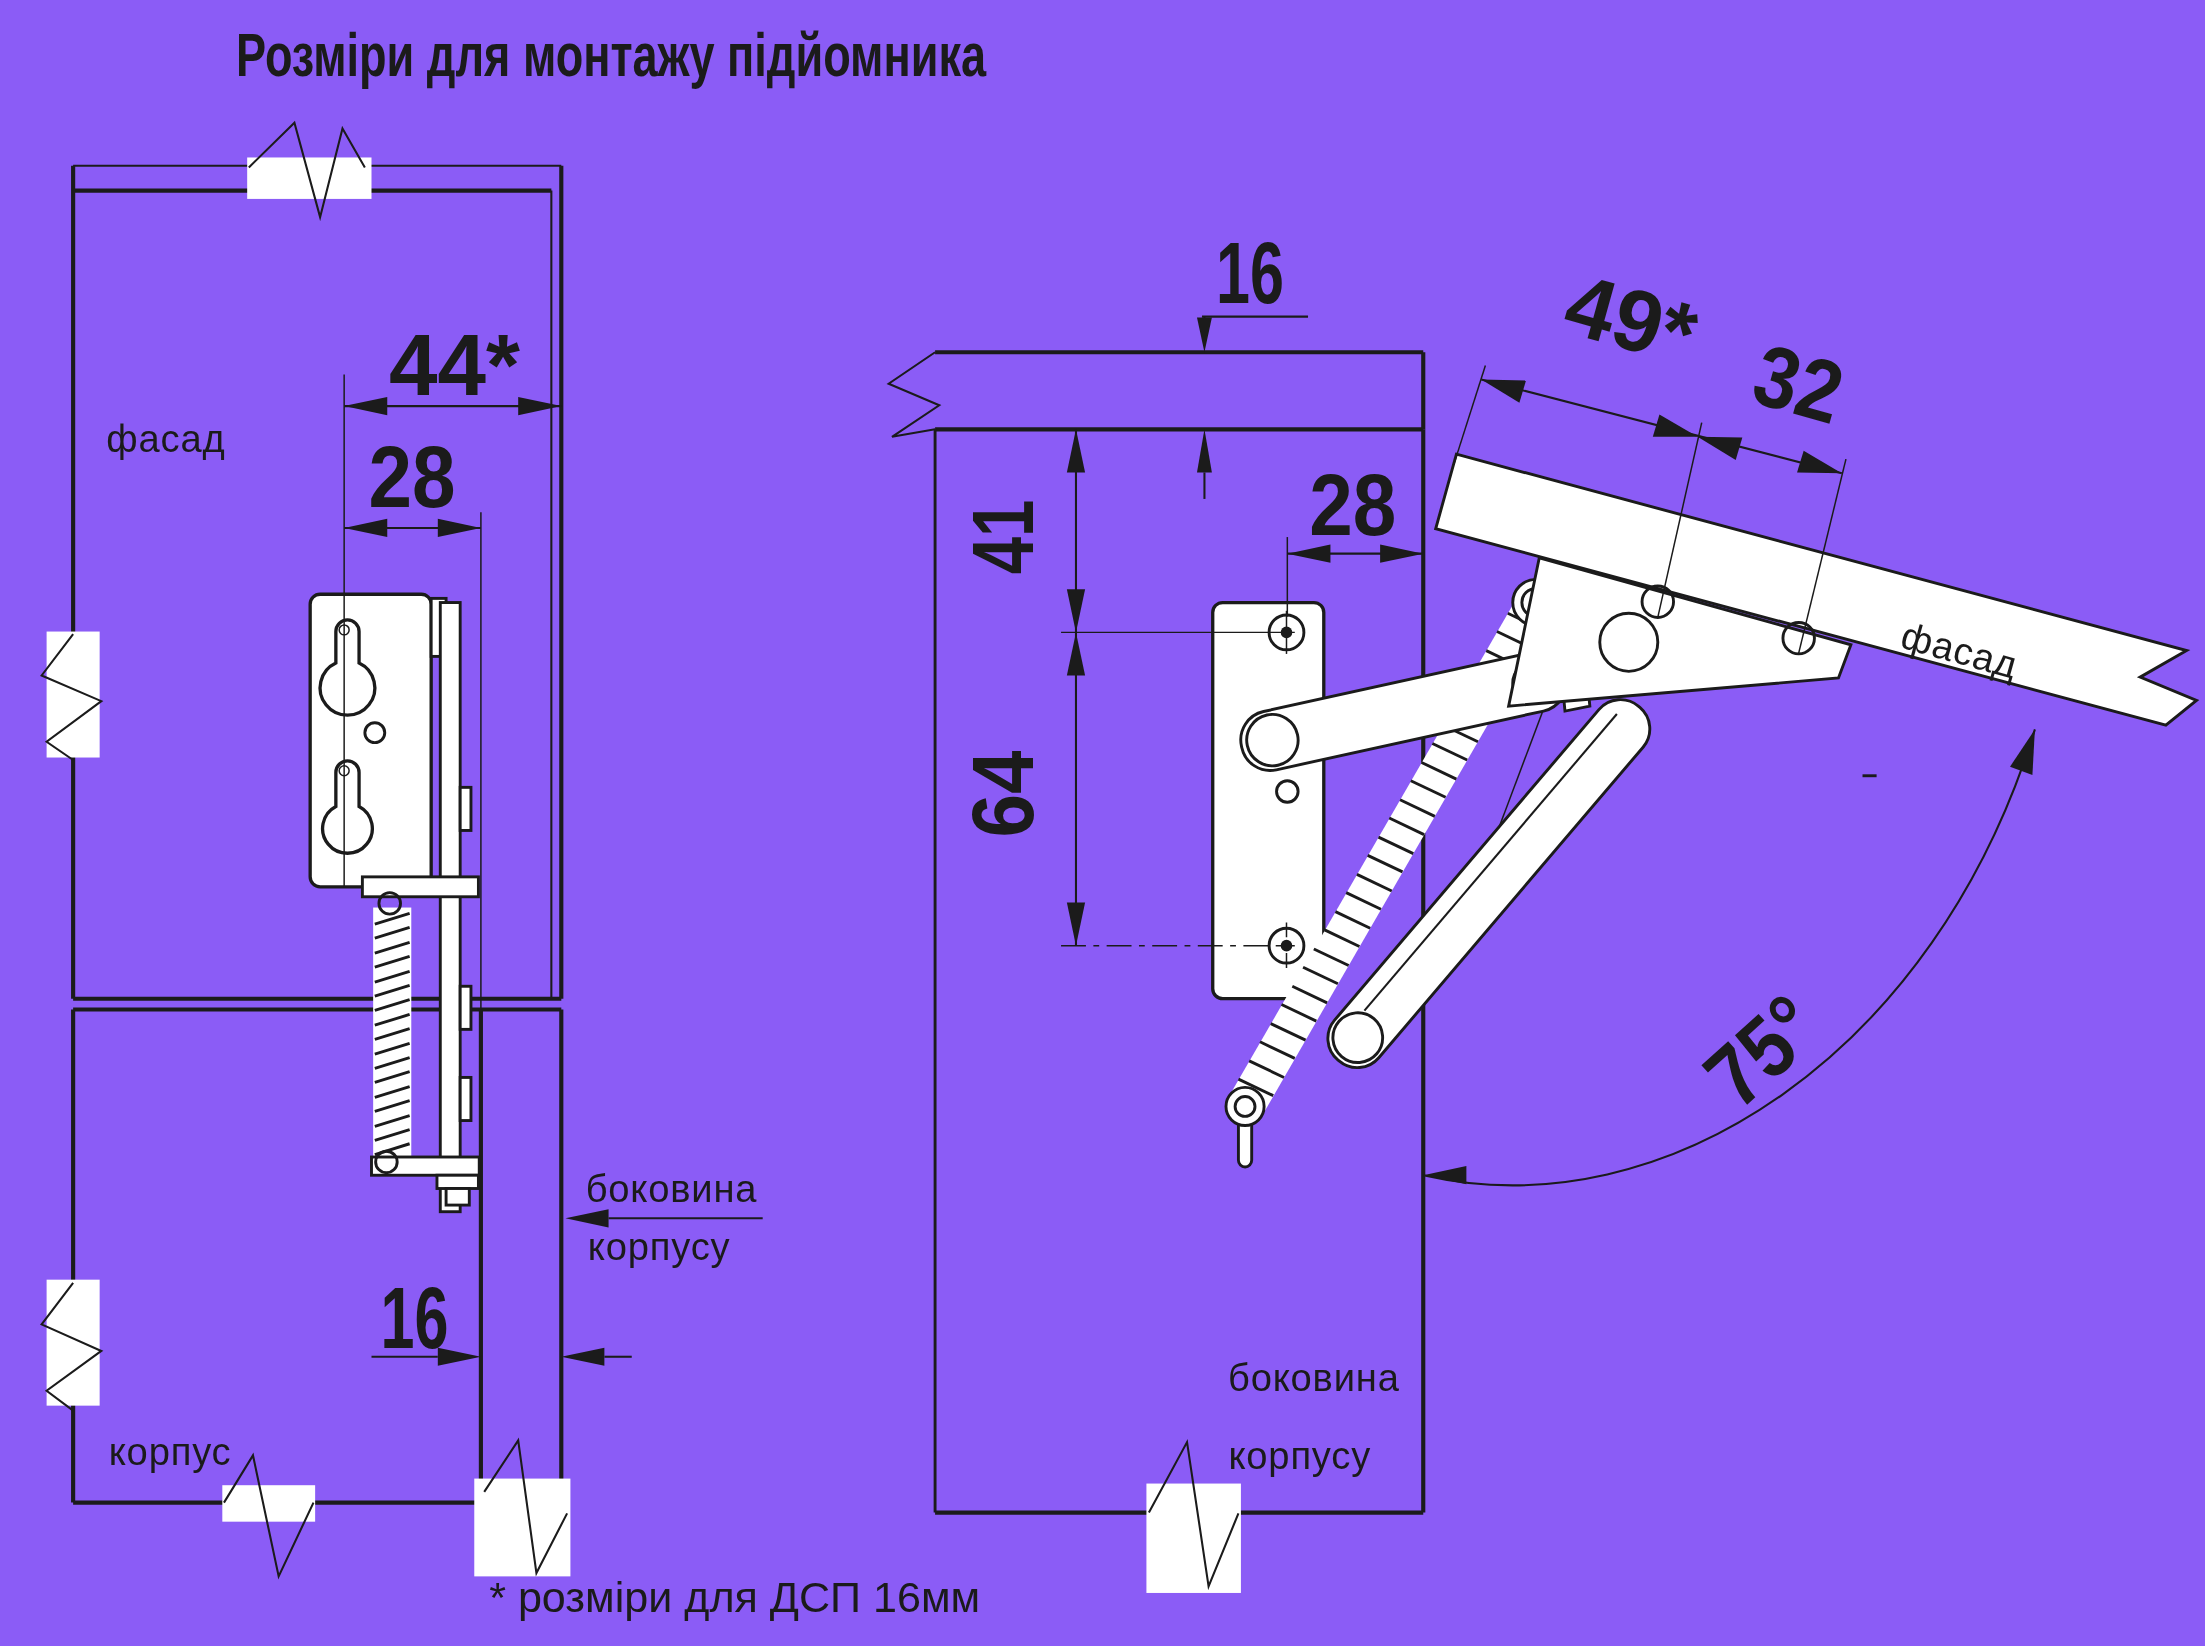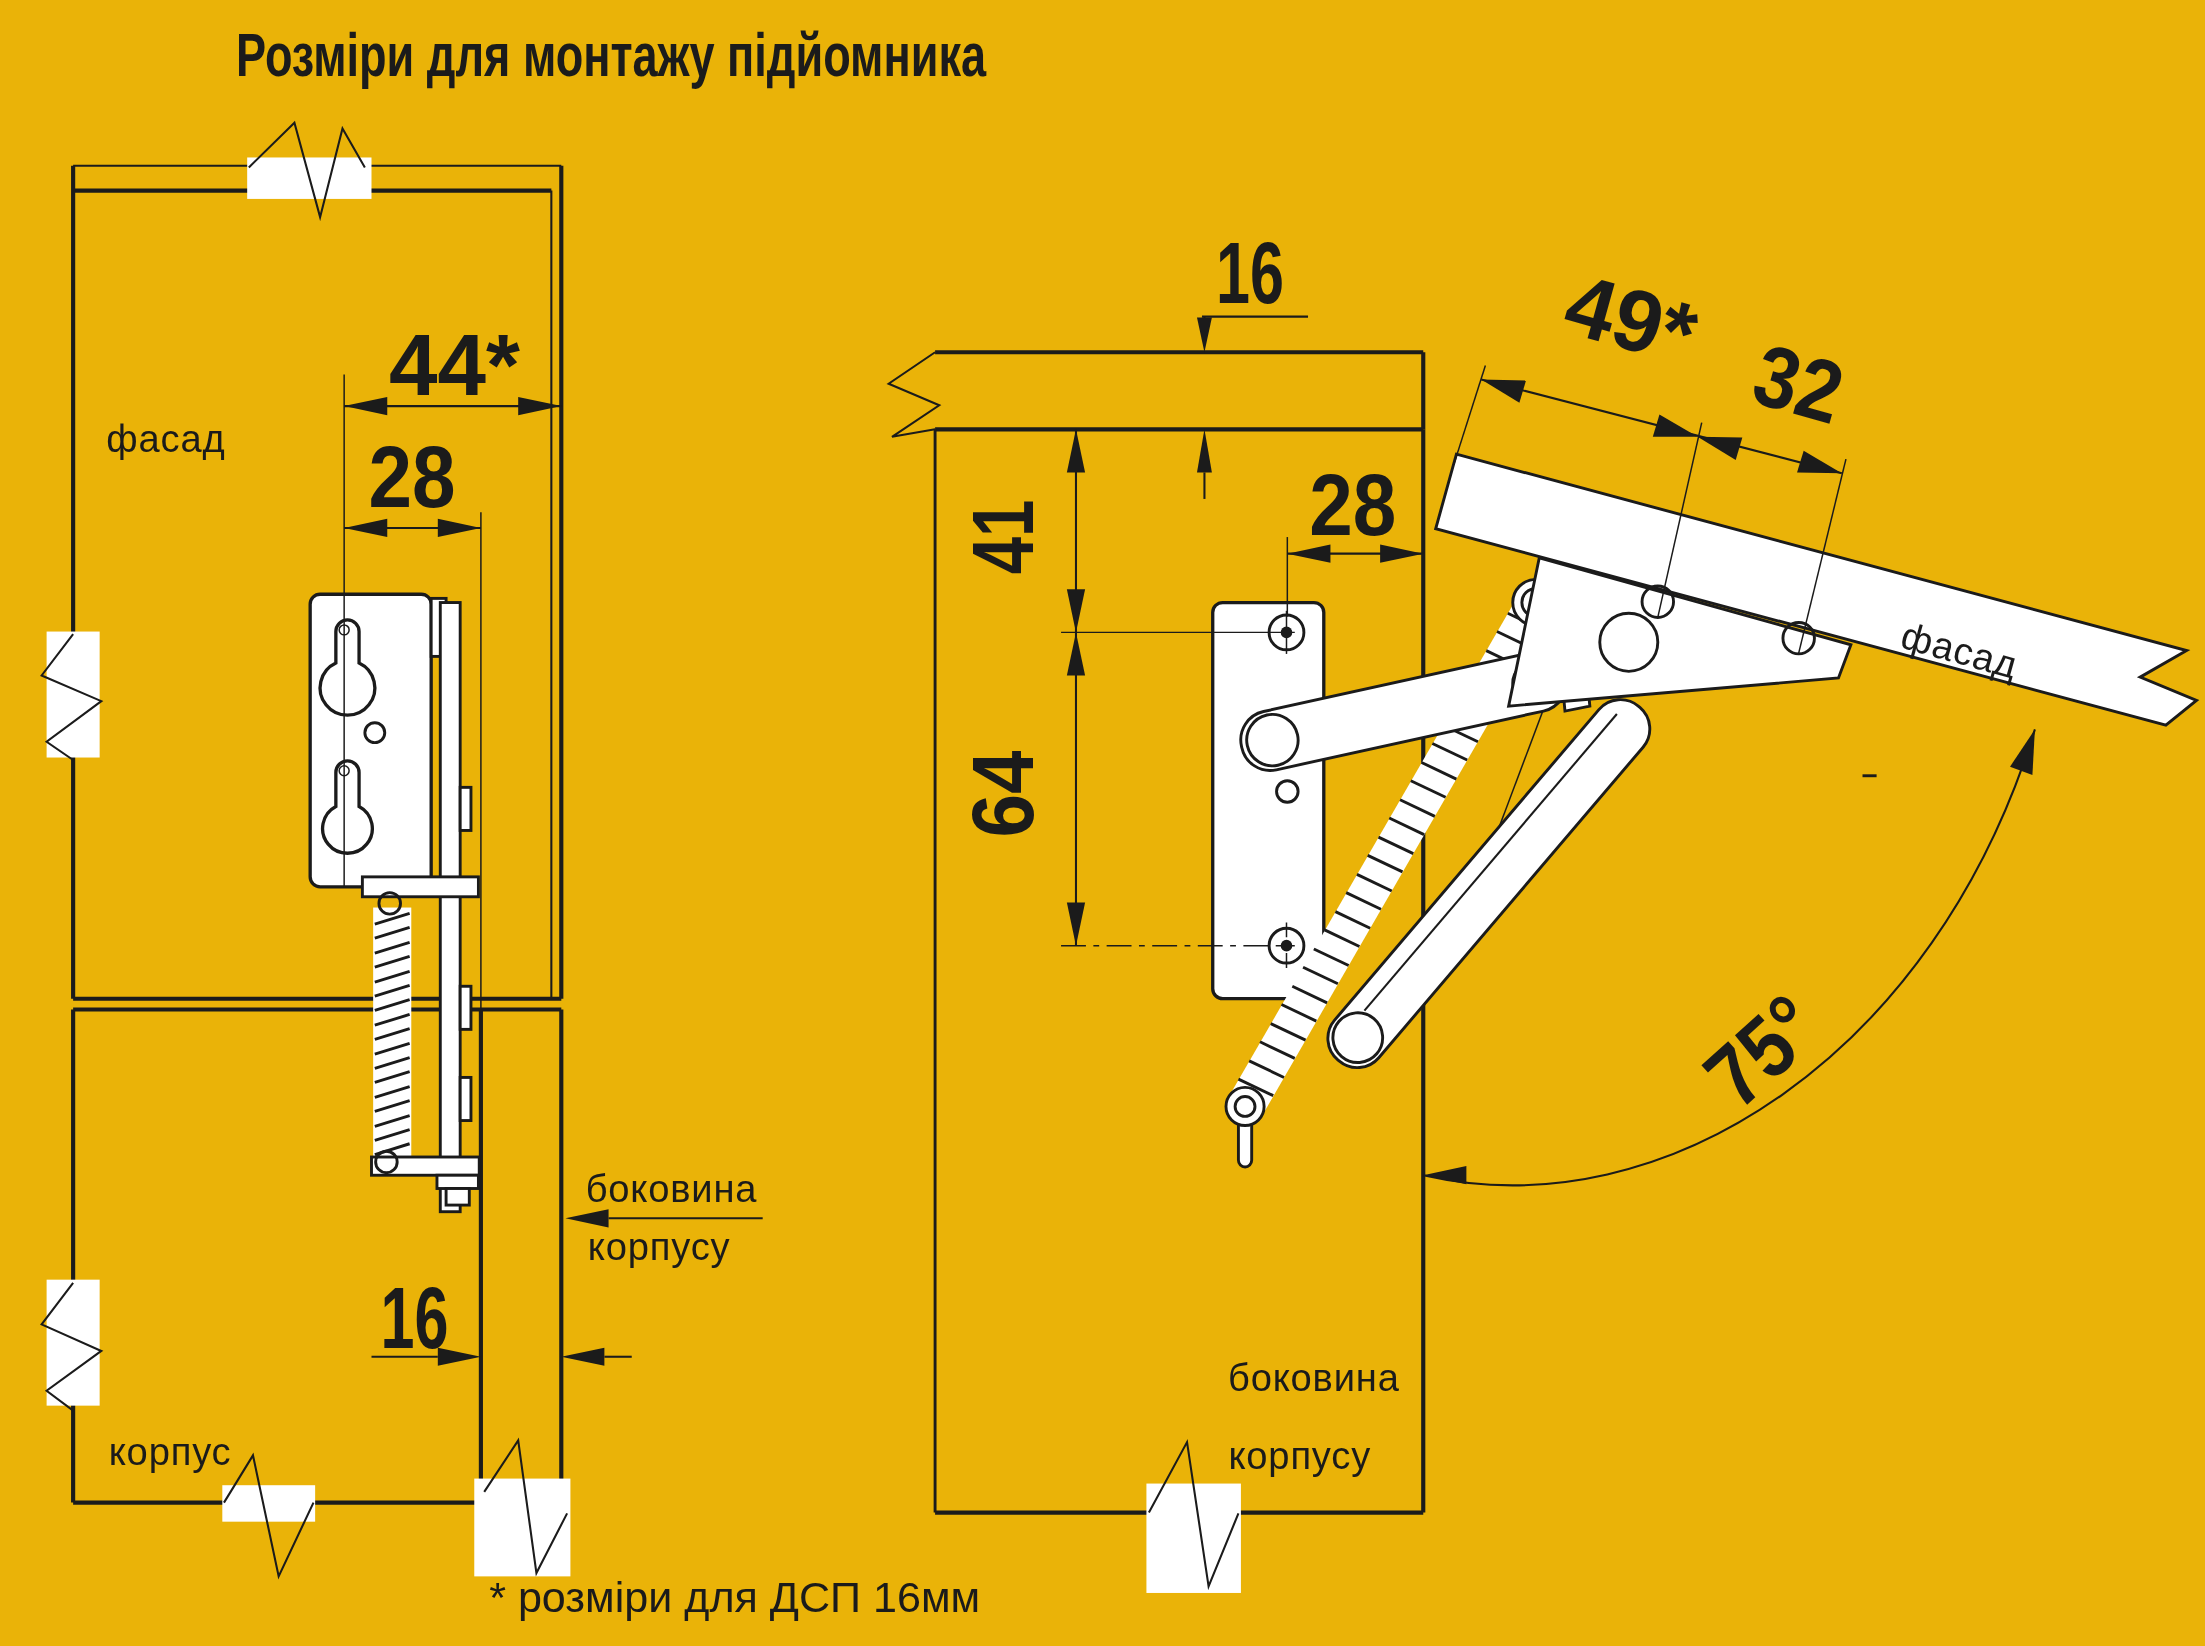--- a/index.html
+++ b/index.html
@@ -1,16 +1,16 @@
 <!DOCTYPE html>
 <html style="font-size:13.3px"><head>
 <meta charset="utf-8">
 <style>
   html,body{margin:0;padding:0;background:#ffffff;}
-  .stage{width:2205px;height:1646px;position:relative;background:#eab308;overflow:hidden;}
+  .stage{width:2205px;height:1646px;position:relative;background:#8b5cf6;overflow:hidden;}
   svg{display:block;}
   text{font-family:"Liberation Sans","DejaVu Sans",sans-serif;fill:#1b1b1b;}
   .dimnum{font-size:105px;font-weight:600;}
   .lbl{font-size:46px;font-weight:400;letter-spacing:1px;}
   .title{font-size:74px;font-weight:600;}
   .note{font-size:52px;font-weight:400;}
   .thick{stroke:#1b1b1b;stroke-width:5;fill:none;}
   .med{stroke:#1b1b1b;stroke-width:3.5;fill:none;}
   .thin{stroke:#1b1b1b;stroke-width:2.5;fill:none;}
   .hair{stroke:#1b1b1b;stroke-width:1.8;fill:none;}

